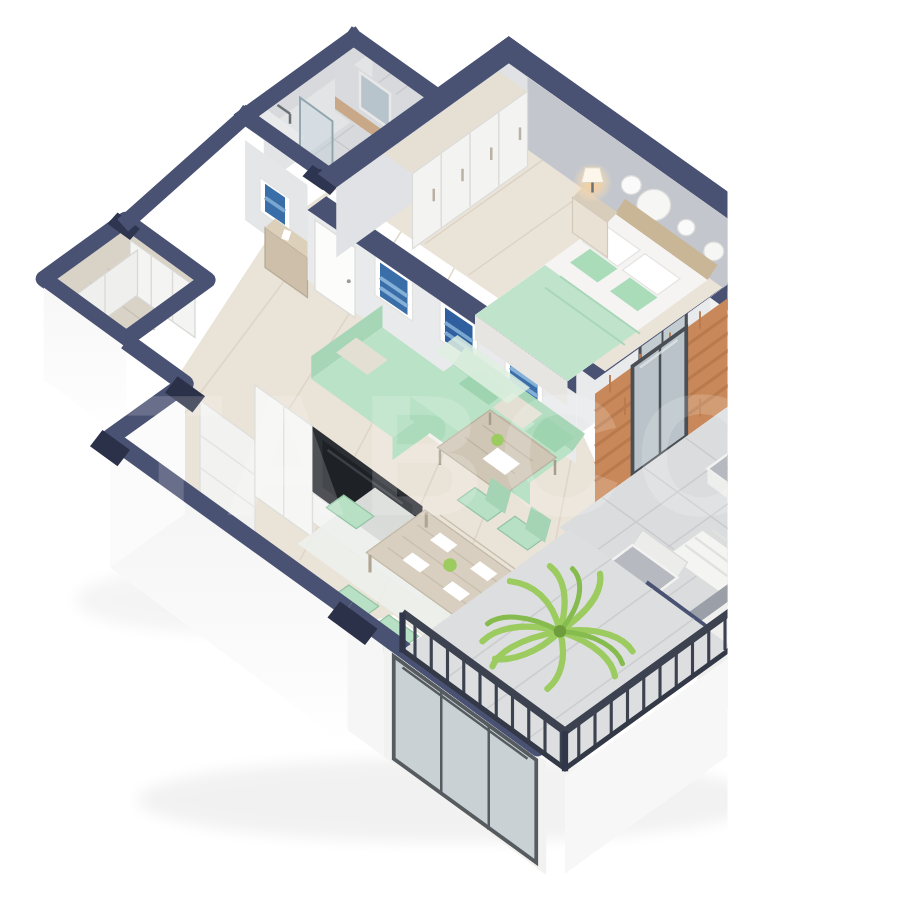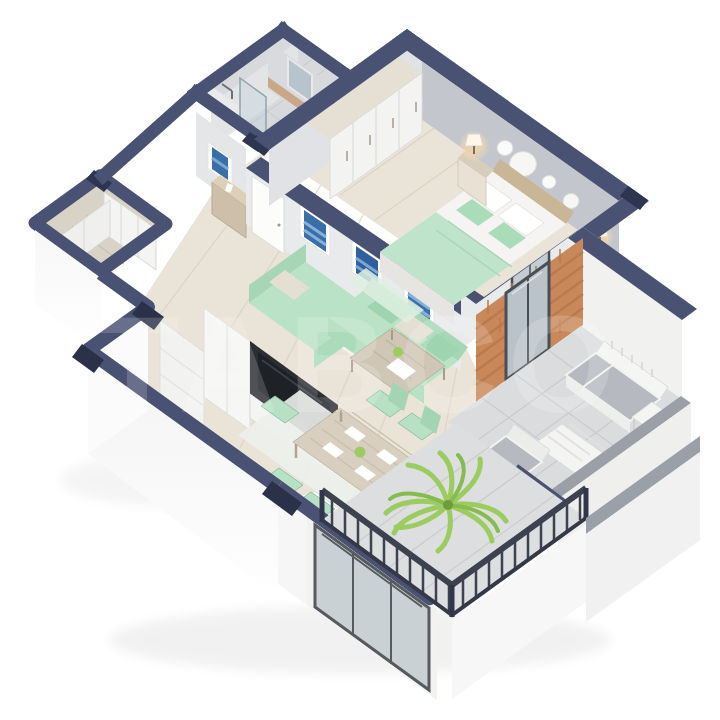--- a/index.html
+++ b/index.html
@@ -1,16 +1,16 @@
 <!DOCTYPE html>
 <html><head>
 <meta charset="utf-8">
 <style>
   html,body{margin:0;padding:0;background:#ffffff;}
-  #stage{width:720px;height:720px;position:relative;background:#ffffff;overflow:hidden;
+  #stage{width:582px;height:720px;position:relative;background:#ffffff;overflow:hidden;
          font-family:"Liberation Sans", sans-serif;}
   svg{display:block}
   text.wm{font-family:"Liberation Sans", sans-serif;font-weight:bold;
           fill:#ffffff;opacity:0.17;letter-spacing:10px;}
 </style>
 </head>
 <body>
 
 <div id="stage">
 <svg width="720" height="720" viewBox="0 0 720 720">

